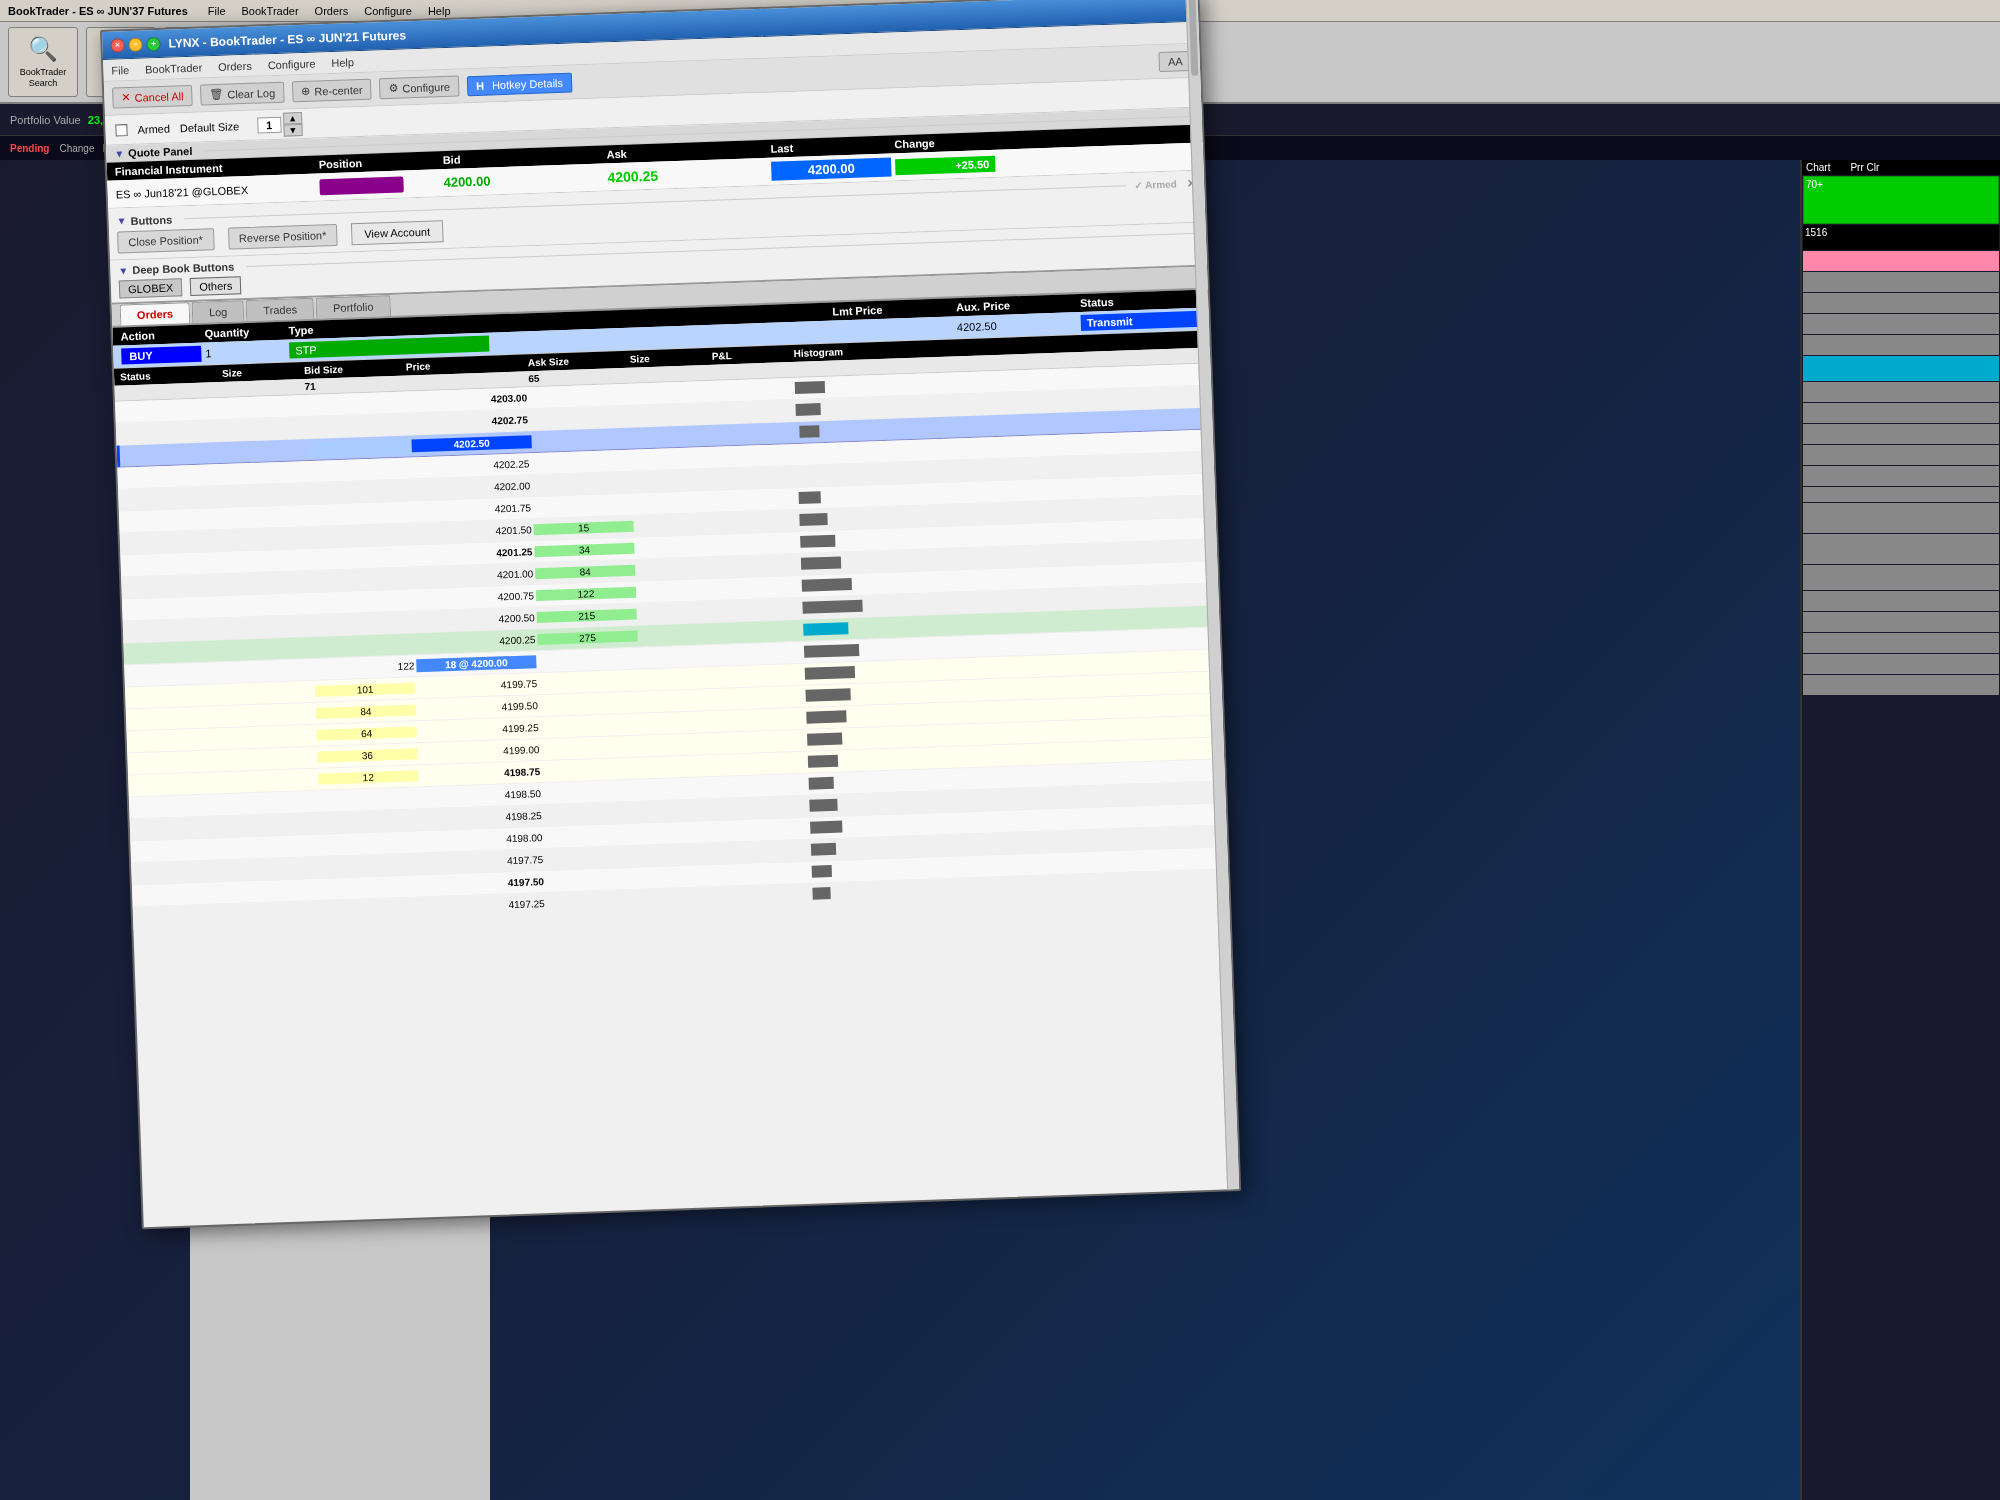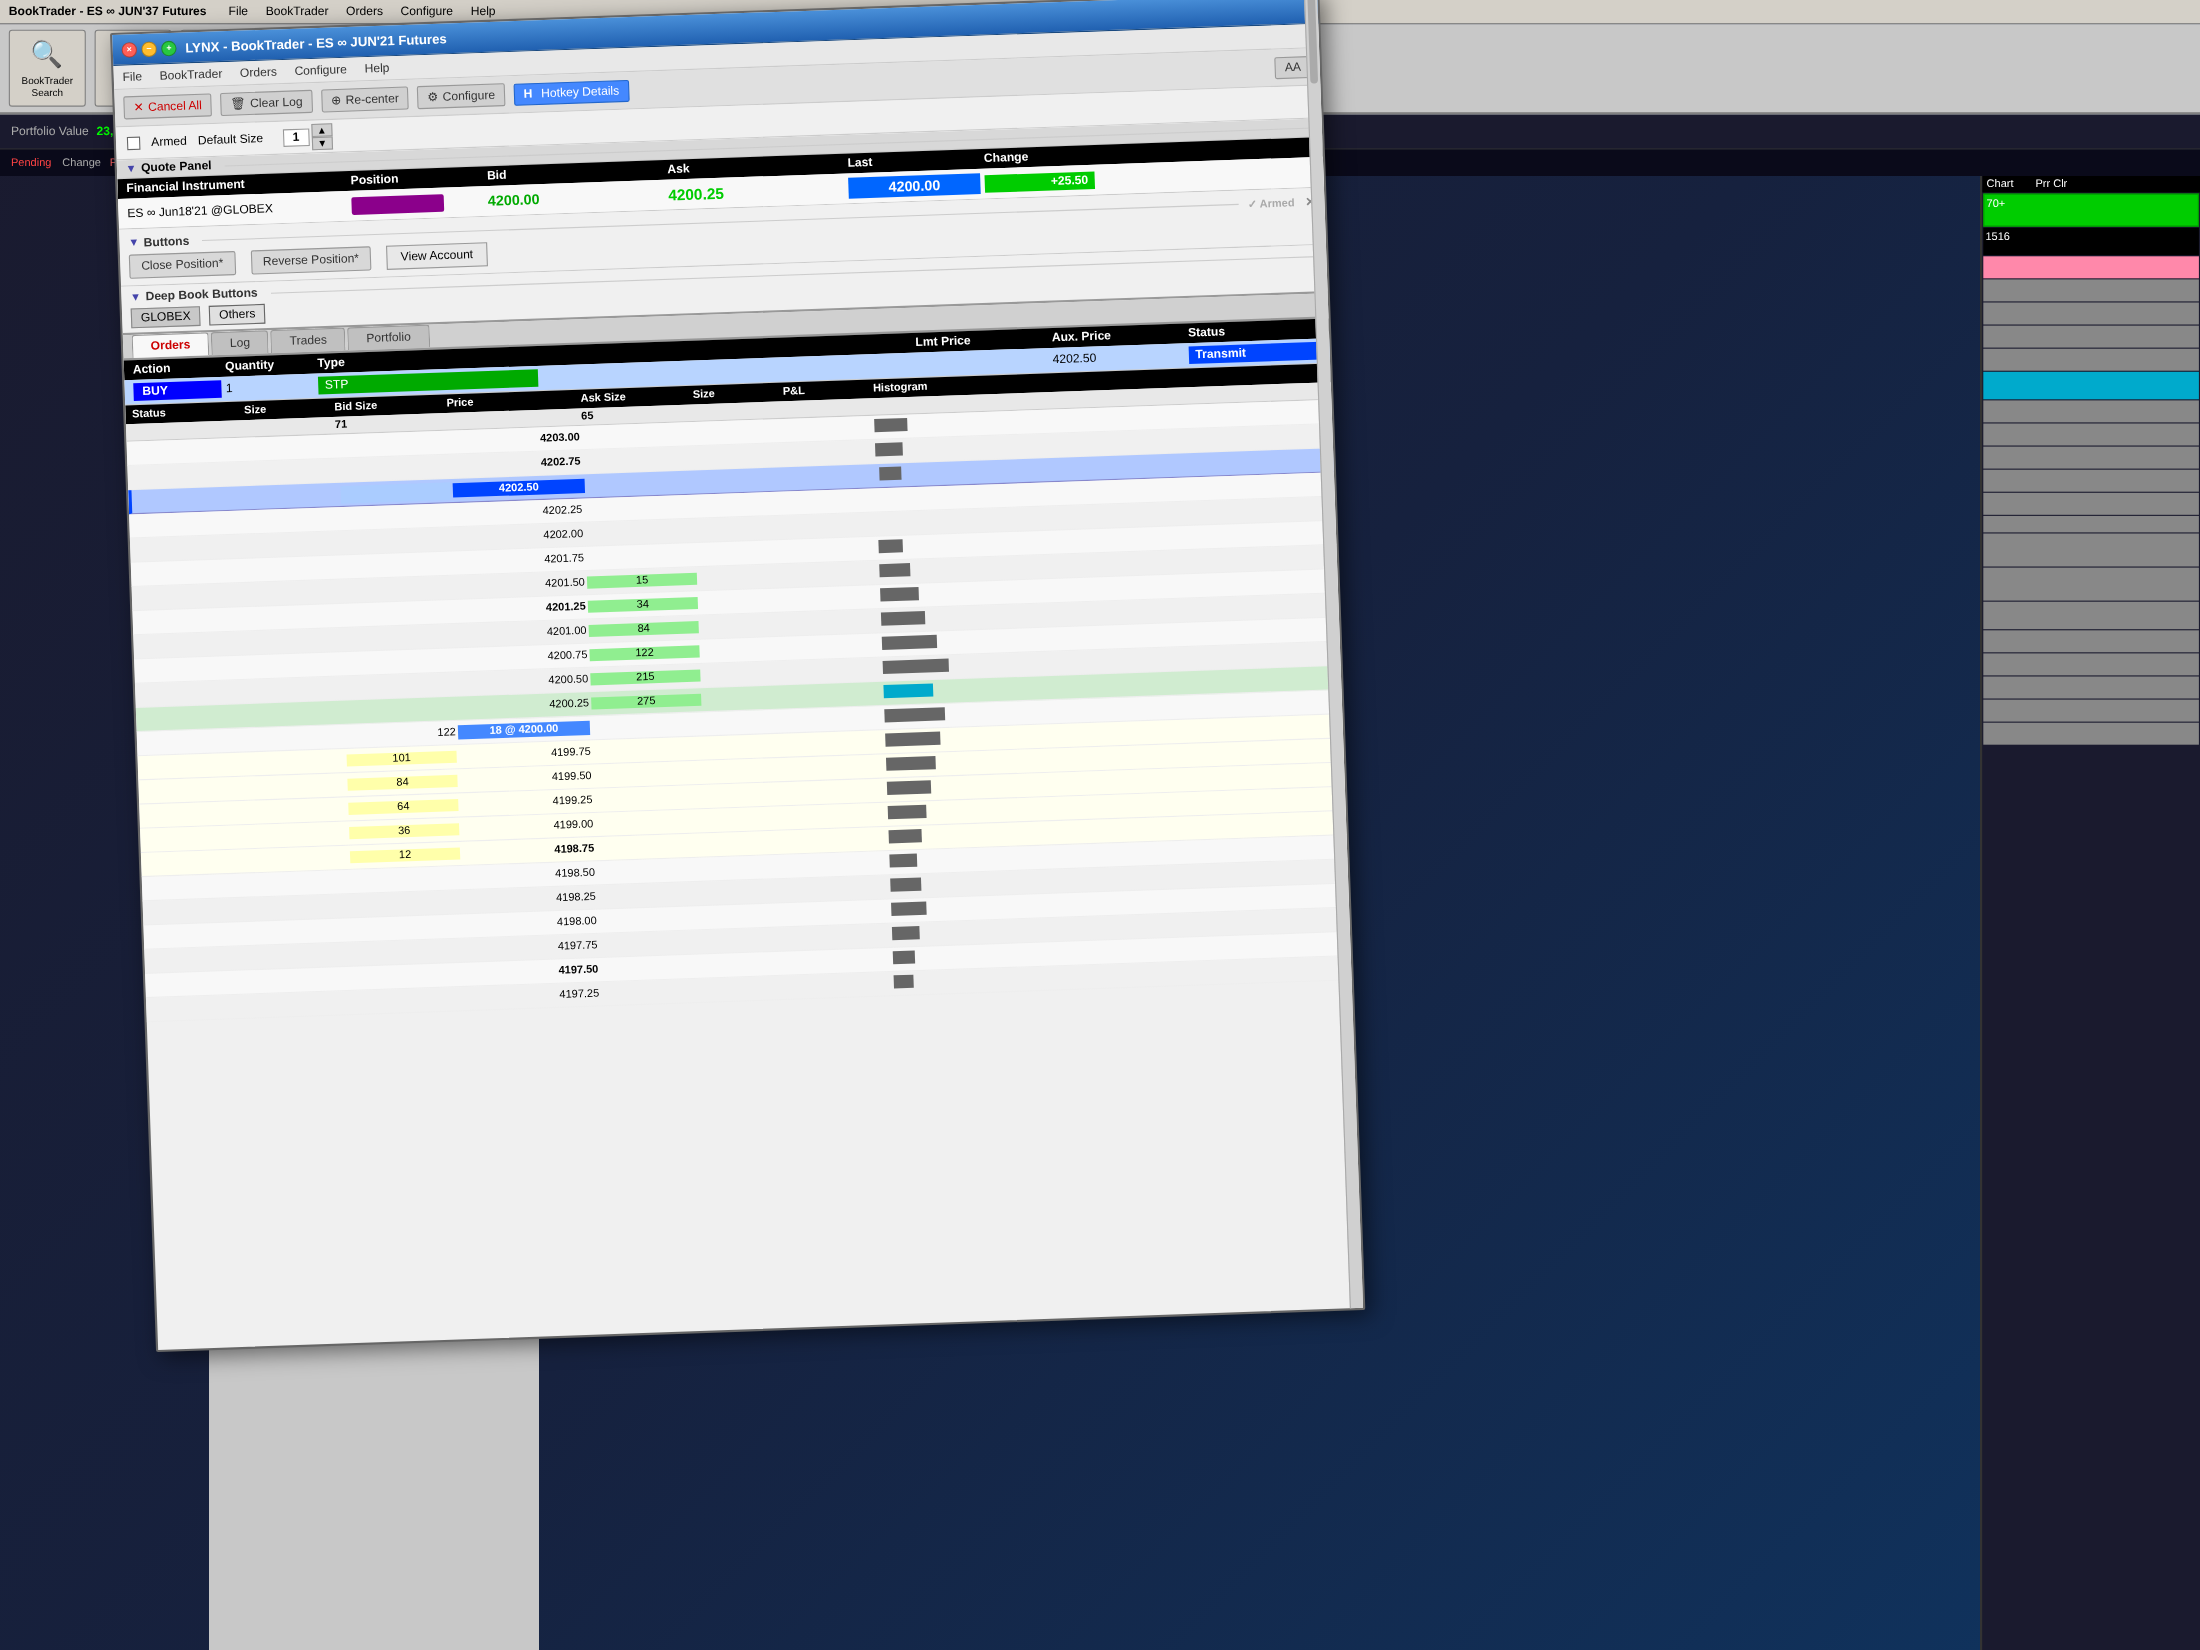--- a/index.html
+++ b/index.html
@@ -420,21 +420,21 @@
   <span class="item">
     <span class="label">S&amp;P 500</span>
     <span style="color:#4488ff">4,275.88 (0.25%)</span>
   </span>
   <span class="item">
     <span class="label">Nasdaq</span>
   </span>
 </div>
 
 <div style="position:absolute;top:136px;left:0;right:0;height:24px;background:#0a0a1a;display:flex;align-items:center;padding:0 10px;font-size:10px;color:#ccc;z-index:90;">
-  <span style="color:#ff4444;font-weight:normal;">Pending</span>
+  <span style="color:#ff4444;font-weight:bold;">Pending</span>
   <span style="margin-left:10px;color:#aaa;">Change</span>
   <span style="margin-left:8px;color:#ff6666;">Prr Clr</span>
   <span style="margin-left:20px;color:#66ff66;">Dow Jones 30</span>
   <span style="margin-left:8px;color:#ffaa00;">2014 (0.40%)</span>
 </div>
 
 <div class="bg-panel-left">
   <div style="background:#000;color:white;padding:2px 6px;font-size:10px;font-weight:bold;">Tracked Instrument</div>
   <div style="background:#1a1a2e;color:#00ff99;padding:2px 8px;font-size:11px;font-weight:bold;">AMX</div>
   <div style="padding:2px 6px;font-size:10px;color:#333;border-bottom:1px solid #ccc;">@FTA</div>
@@ -452,21 +452,21 @@
   <div style="padding:2px 6px;font-size:10px;color:#333;border-bottom:1px solid #ccc;">@NYMEX <span style="color:#aaa;">Brent</span></div>
   <div style="padding:2px 6px;font-size:10px;color:#333;border-bottom:1px solid #ccc;">@NYMEX <span style="color:#aaa;">Gold</span></div>
 </div>
 
 <div class="right-panel">
   <div style="background:#000;color:white;padding:2px 4px;font-size:10px;display:flex;gap:20px;">
     <span>Chart</span>
     <span>Prr Clr</span>
   </div>
 
-  <div style="background:#00cc00;height:30px;margin:1px;border:1px solid #009900;">
+  <div style="background:#00cc00;height:48px;margin:1px;border:1px solid #009900;">
     <span style="color:white;padding:2px;font-size:10px;">70+</span>
   </div>
   <div style="background:#000000;height:25px;margin:1px;">
     <span style="color:white;padding:2px;font-size:10px;">1516</span>
   </div>
   <div style="background:#ff88aa;height:20px;margin:1px;"></div>
   <div style="background:#888;height:20px;margin:1px;"></div>
   <div style="background:#888;height:20px;margin:1px;"></div>
   <div style="background:#888;height:20px;margin:1px;"></div>
   <div style="background:#888;height:20px;margin:1px;"></div>

